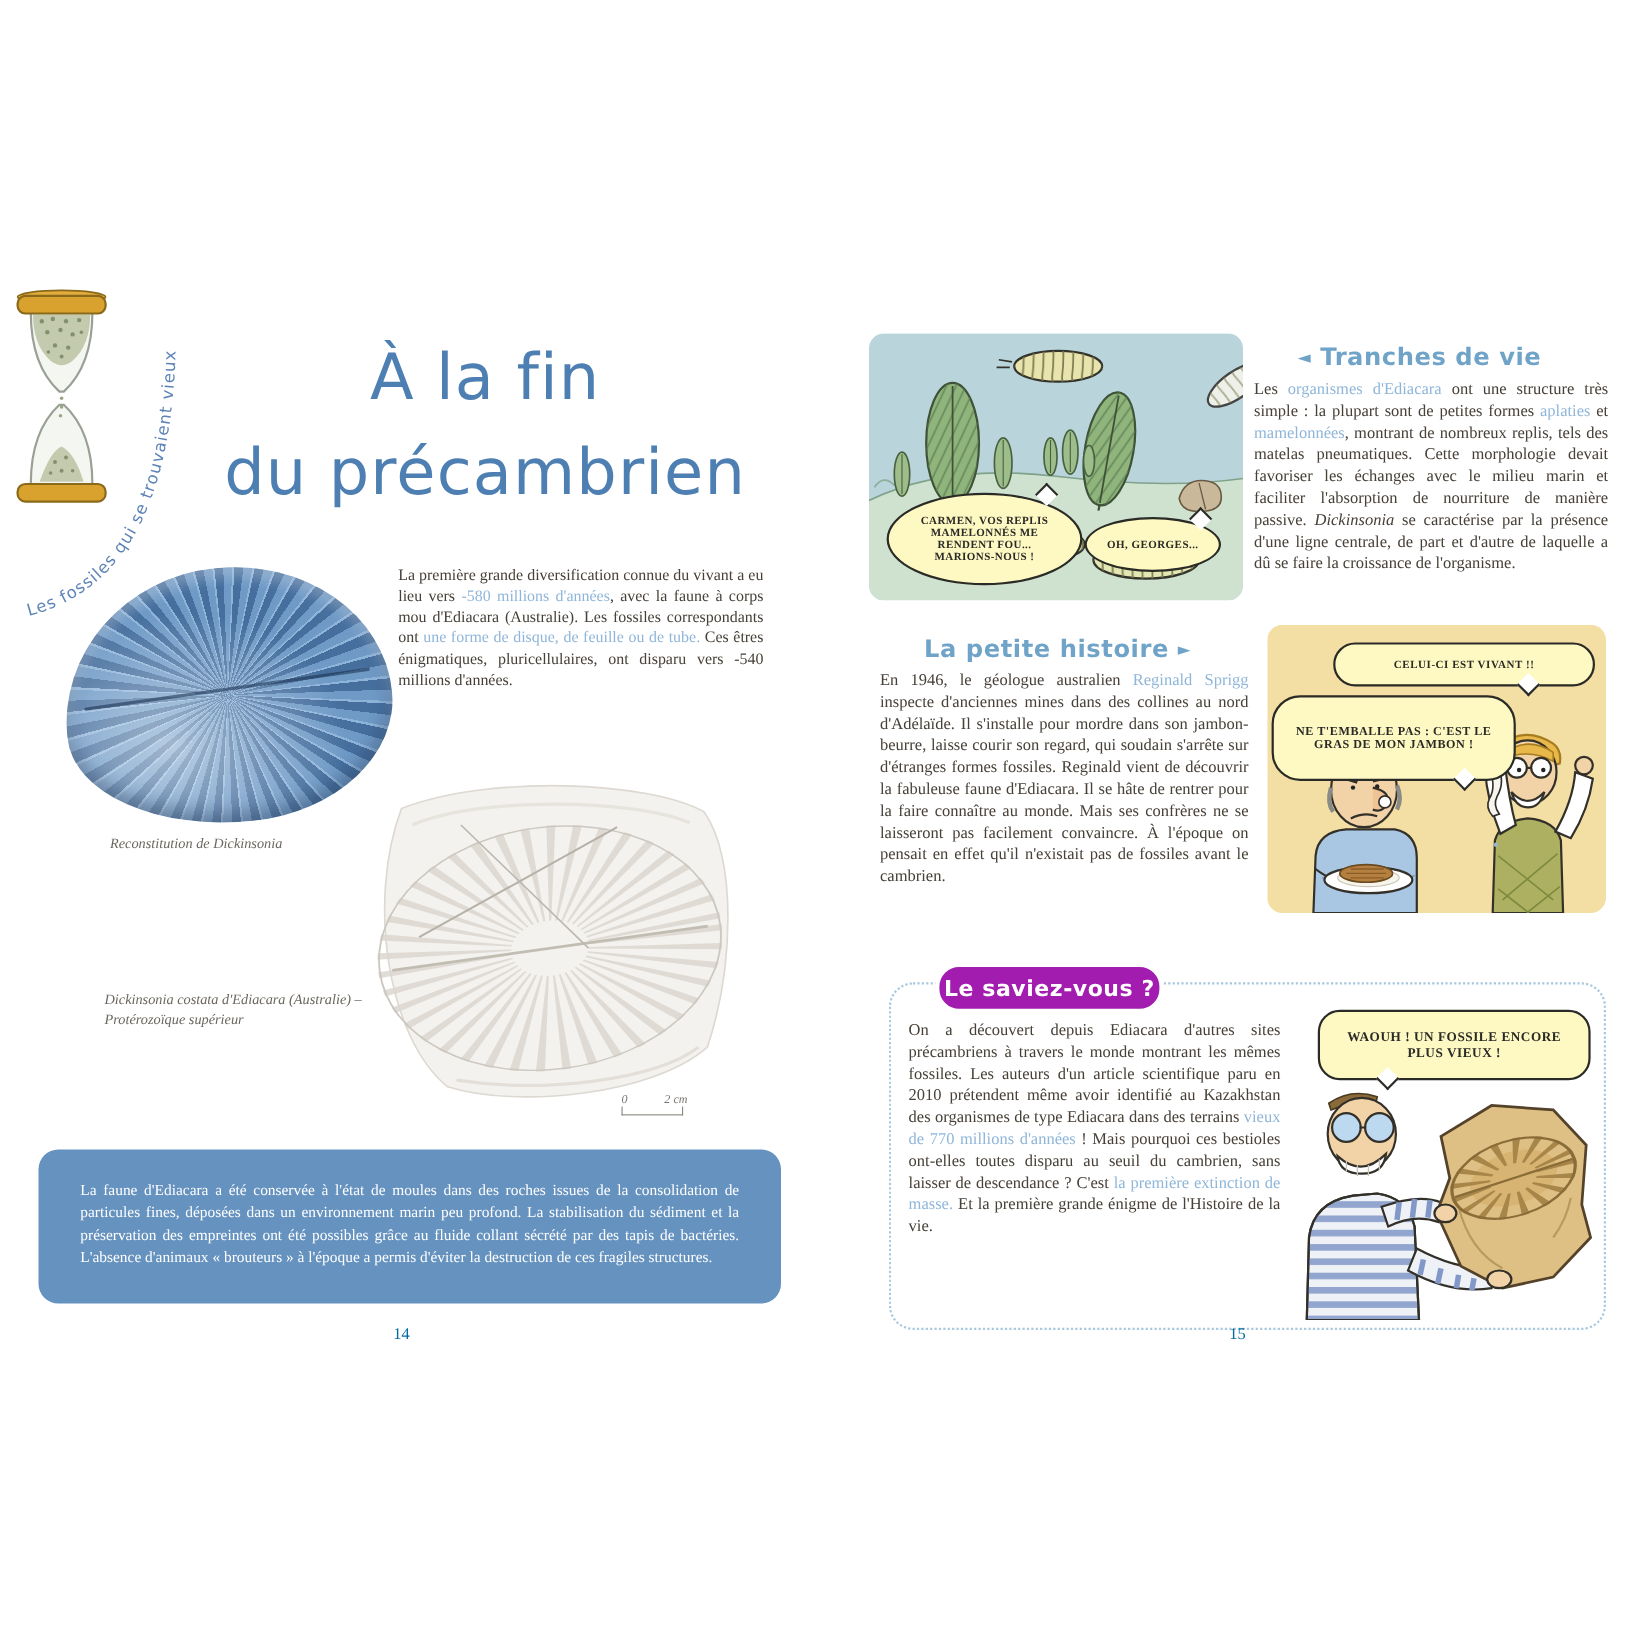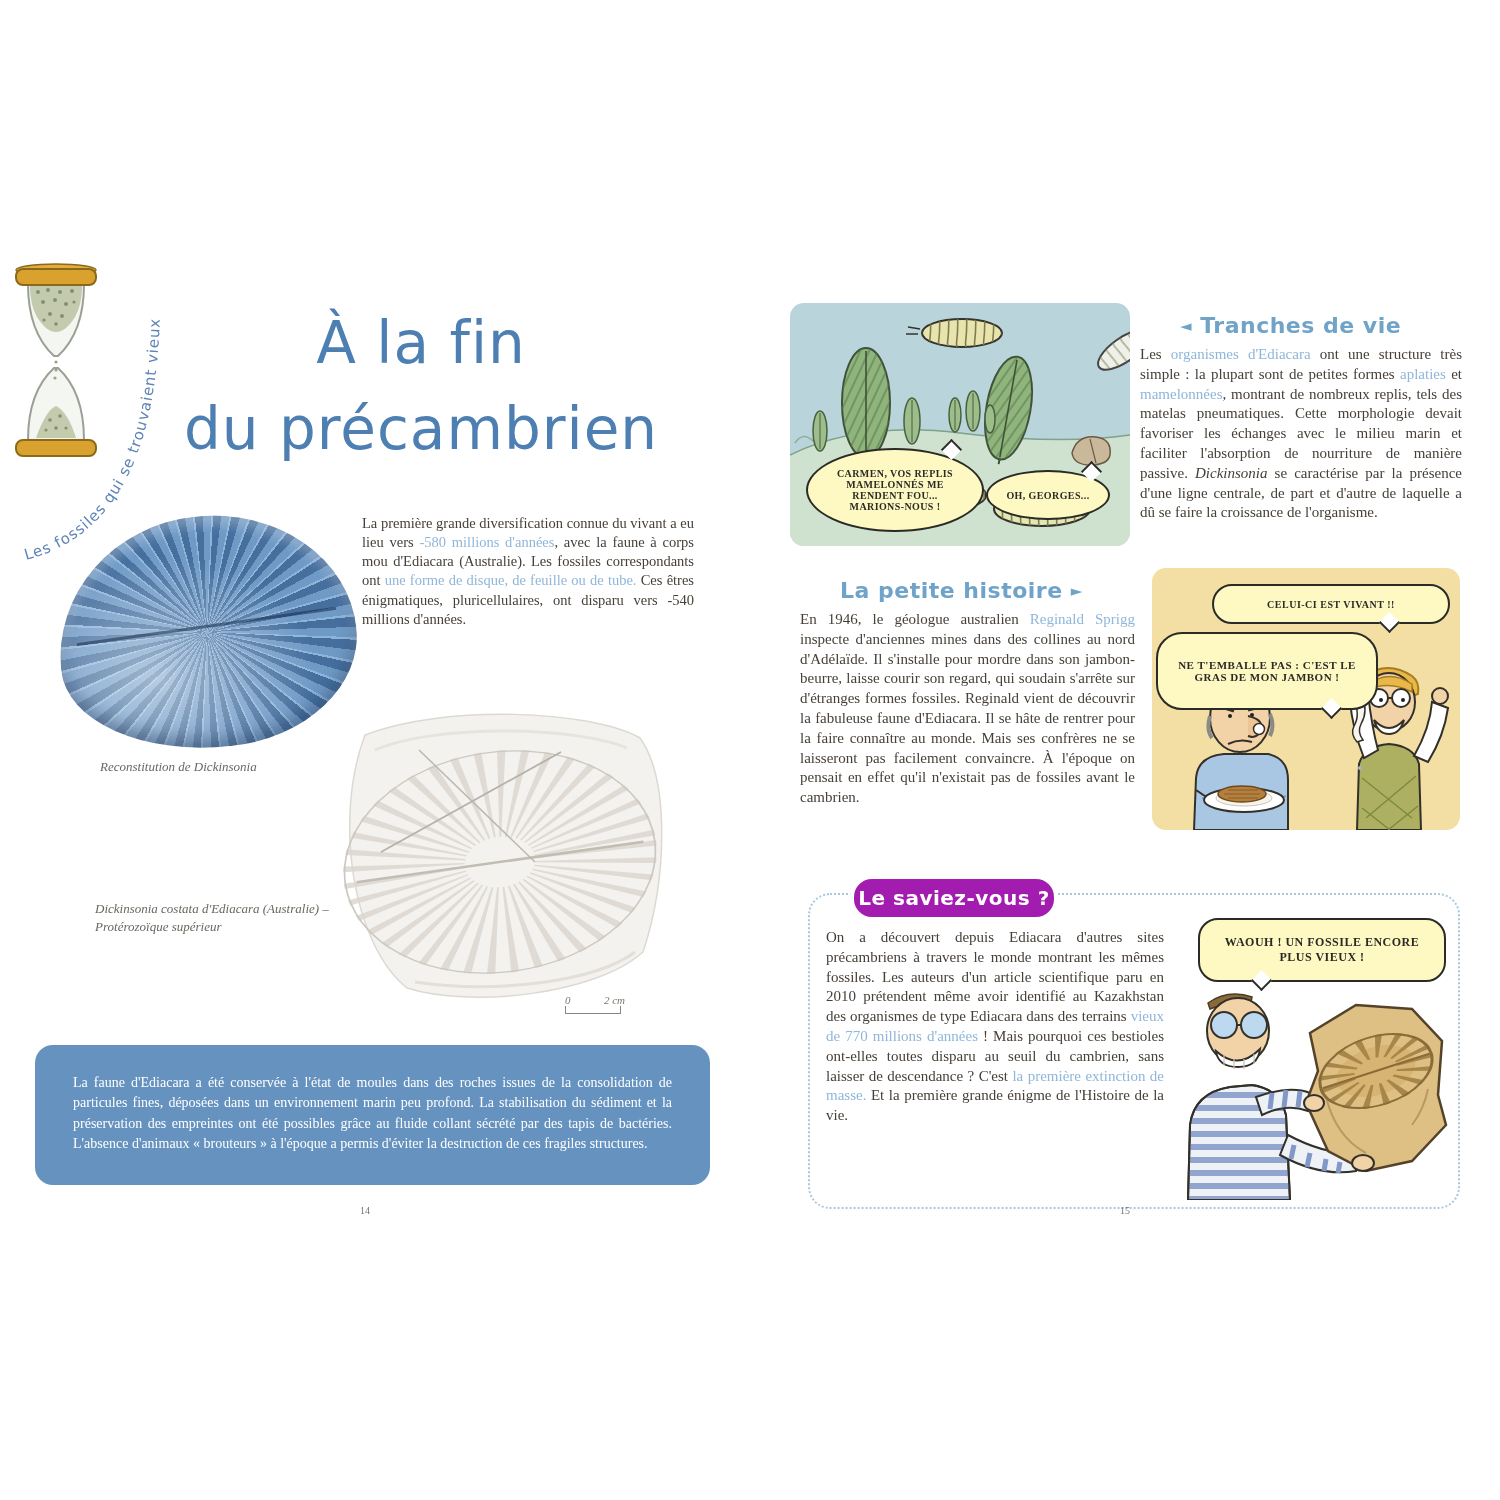--- a/index.html
+++ b/index.html
@@ -23,21 +23,21 @@
     transform:rotate(-6deg);
   }
   .blue-fossil::after{content:"";position:absolute;left:6%;top:47%;width:88%;height:3px;
     background:rgba(22,44,74,.55);border-radius:3px;transform:rotate(-2deg);}
   .scale-text{font-size:11px;font-style:italic;color:#7c776f;display:flex;justify-content:space-between;}
   .scale-bracket{width:54px;height:7px;border-left:1.5px solid #8a857d;border-right:1.5px solid #8a857d;border-bottom:1.5px solid #8a857d;}
   .info-box{background:#6592bf;border-radius:18px;padding:12px 22px 14px 22px;box-sizing:border-box;}
   .info-box h3{margin:0 0 8px 0;color:#ffffff;font-family:"DejaVu Sans",sans-serif;
                font-size:24px;font-weight:bold;letter-spacing:.5px;}
   .info-box p{margin:16px;color:#ffffff;font-size:14px;line-height:1.45;text-align:justify;}
-  .page-num{font-size:10px;color:#737373;text-align:center;}
+  .page-num{font-size:15px;color:#0369a1;text-align:center;}
   
   .comic{border-radius:14px;overflow:hidden;}
   .section-head{color:#6fa3c8;font-family:"DejaVu Sans",sans-serif;font-size:22px;
                 font-weight:bold;letter-spacing:.5px;}
   .section-head .arr{font-size:15px;vertical-align:2px;}
   .bubble{position:absolute;background:#fef9c3;border:2px solid #2a2a26;display:flex;align-items:center;
           justify-content:center;text-align:center;font-family:Liberation Serif, serif;font-weight:bold;
           color:#2a2a26;z-index:3;box-sizing:border-box;}
   .bubble .tail{position:absolute;width:13px;height:13px;background:#fff;transform:rotate(45deg);}
   .bubble .tail.up{border-left:2px solid #2a2a26;border-top:2px solid #2a2a26;top:-8px;}
@@ -86,21 +86,21 @@
     <ellipse cx="48" cy="8" rx="40" ry="6" fill="#e2ad3c" stroke="#8a6a1a" stroke-width="1.5"></ellipse>
     <rect x="8" y="7" width="80" height="16" rx="7" fill="#d9a22e" stroke="#8a6a1a" stroke-width="2"></rect>
     <rect x="8" y="178" width="80" height="16" rx="7" fill="#d9a22e" stroke="#8a6a1a" stroke-width="2"></rect>
   </svg>
 
   <svg class="abs chapter-curve" style="left:8px;top:268px;" width="230" height="320" viewBox="0 0 230 320">
     <path id="curvePath" d="M 18 292 C 95 272 150 205 152 38" fill="none"></path>
     <text><textPath href="#curvePath">Les fossiles qui se trouvaient vieux</textPath></text>
   </svg>
 
-  <div class="abs page-title" style="left:171px;top:300px;width:500px;">
+  <div class="abs page-title" style="left:191px;top:300px;width:500px;">
     <span style="display:block;">À la fin</span>
     <span style="display:block;">du précambrien</span>
   </div>
 
   <p class="abs body-text" style="left:362px;top:514px;width:332px;margin:0;font-size:14.5px;"><span>La première grande diversification connue du vivant a eu lieu vers </span><span class="hl">-580 millions d'années</span><span>, avec la faune à corps mou d'Ediacara (Australie). Les fossiles correspondants ont </span><span class="hl">une forme de disque, de feuille ou de tube.</span><span> Ces êtres énigmatiques, pluricellulaires, ont disparu vers -540 millions d'années.</span></p>
 
   <div class="abs blue-fossil" style="left:58px;top:516px;width:298px;height:232px;"></div>
 
   <div class="abs caption" style="left:100px;top:758px;width:260px;">Reconstitution de Dickinsonia</div>
 

